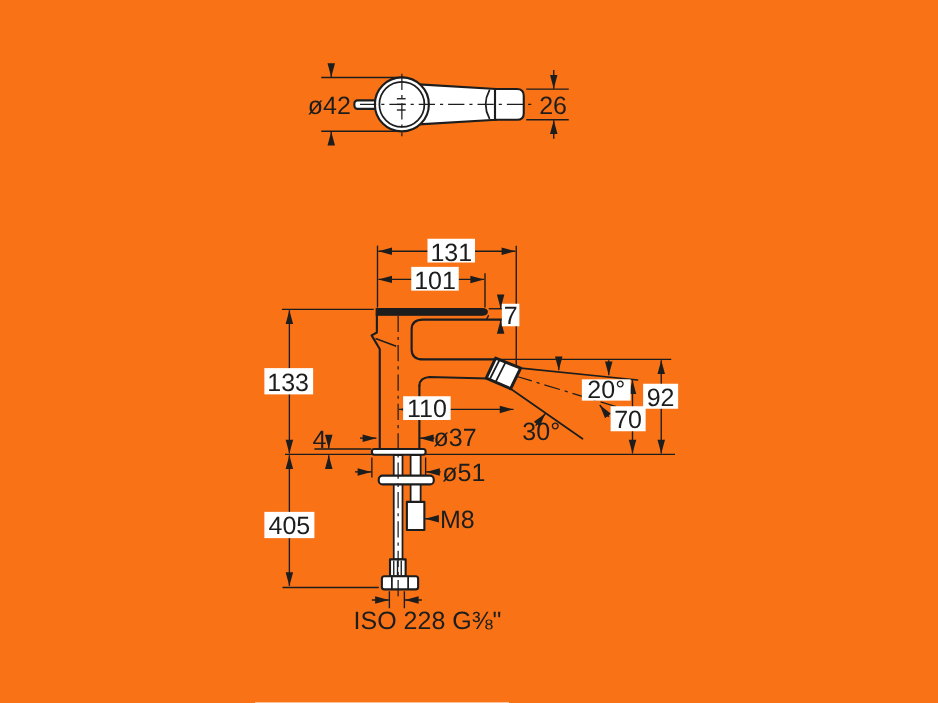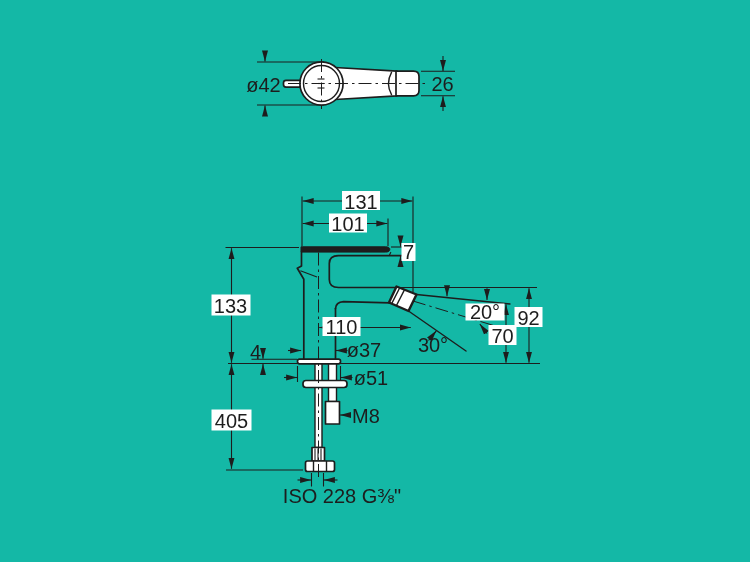--- a/index.html
+++ b/index.html
@@ -1,16 +1,16 @@
 <!DOCTYPE html>
 <html><head>
 <meta charset="utf-8">
 <style>
   html,body{margin:0;padding:0;background:#ffffff;}
-  .sheet{position:relative;width:750px;height:562px;background:#14b8a6;overflow:hidden;
+  .sheet{position:relative;width:750px;height:562px;background:#f97316;overflow:hidden;
          font-family:"Liberation Sans","DejaVu Sans",sans-serif;}
   svg{display:block;}
   text{font-family:"Liberation Sans","DejaVu Sans",sans-serif;font-size:20px;fill:#1d1d1d;}
   text.mid{text-anchor:middle;}
   .outline{fill:none;stroke:#1d1d1d;stroke-width:1.7;stroke-linejoin:round;stroke-linecap:round;}
   .outline2{fill:none;stroke:#1d1d1d;stroke-width:1.4;stroke-linejoin:round;stroke-linecap:round;}
   .thick{stroke-width:2.4;}
   .fillw{fill:#ffffff;}
   .fillk{fill:#1d1d1d;stroke:#1d1d1d;stroke-width:1;}
   .thin{fill:none;stroke:#1d1d1d;stroke-width:1.1;stroke-linecap:butt;}

